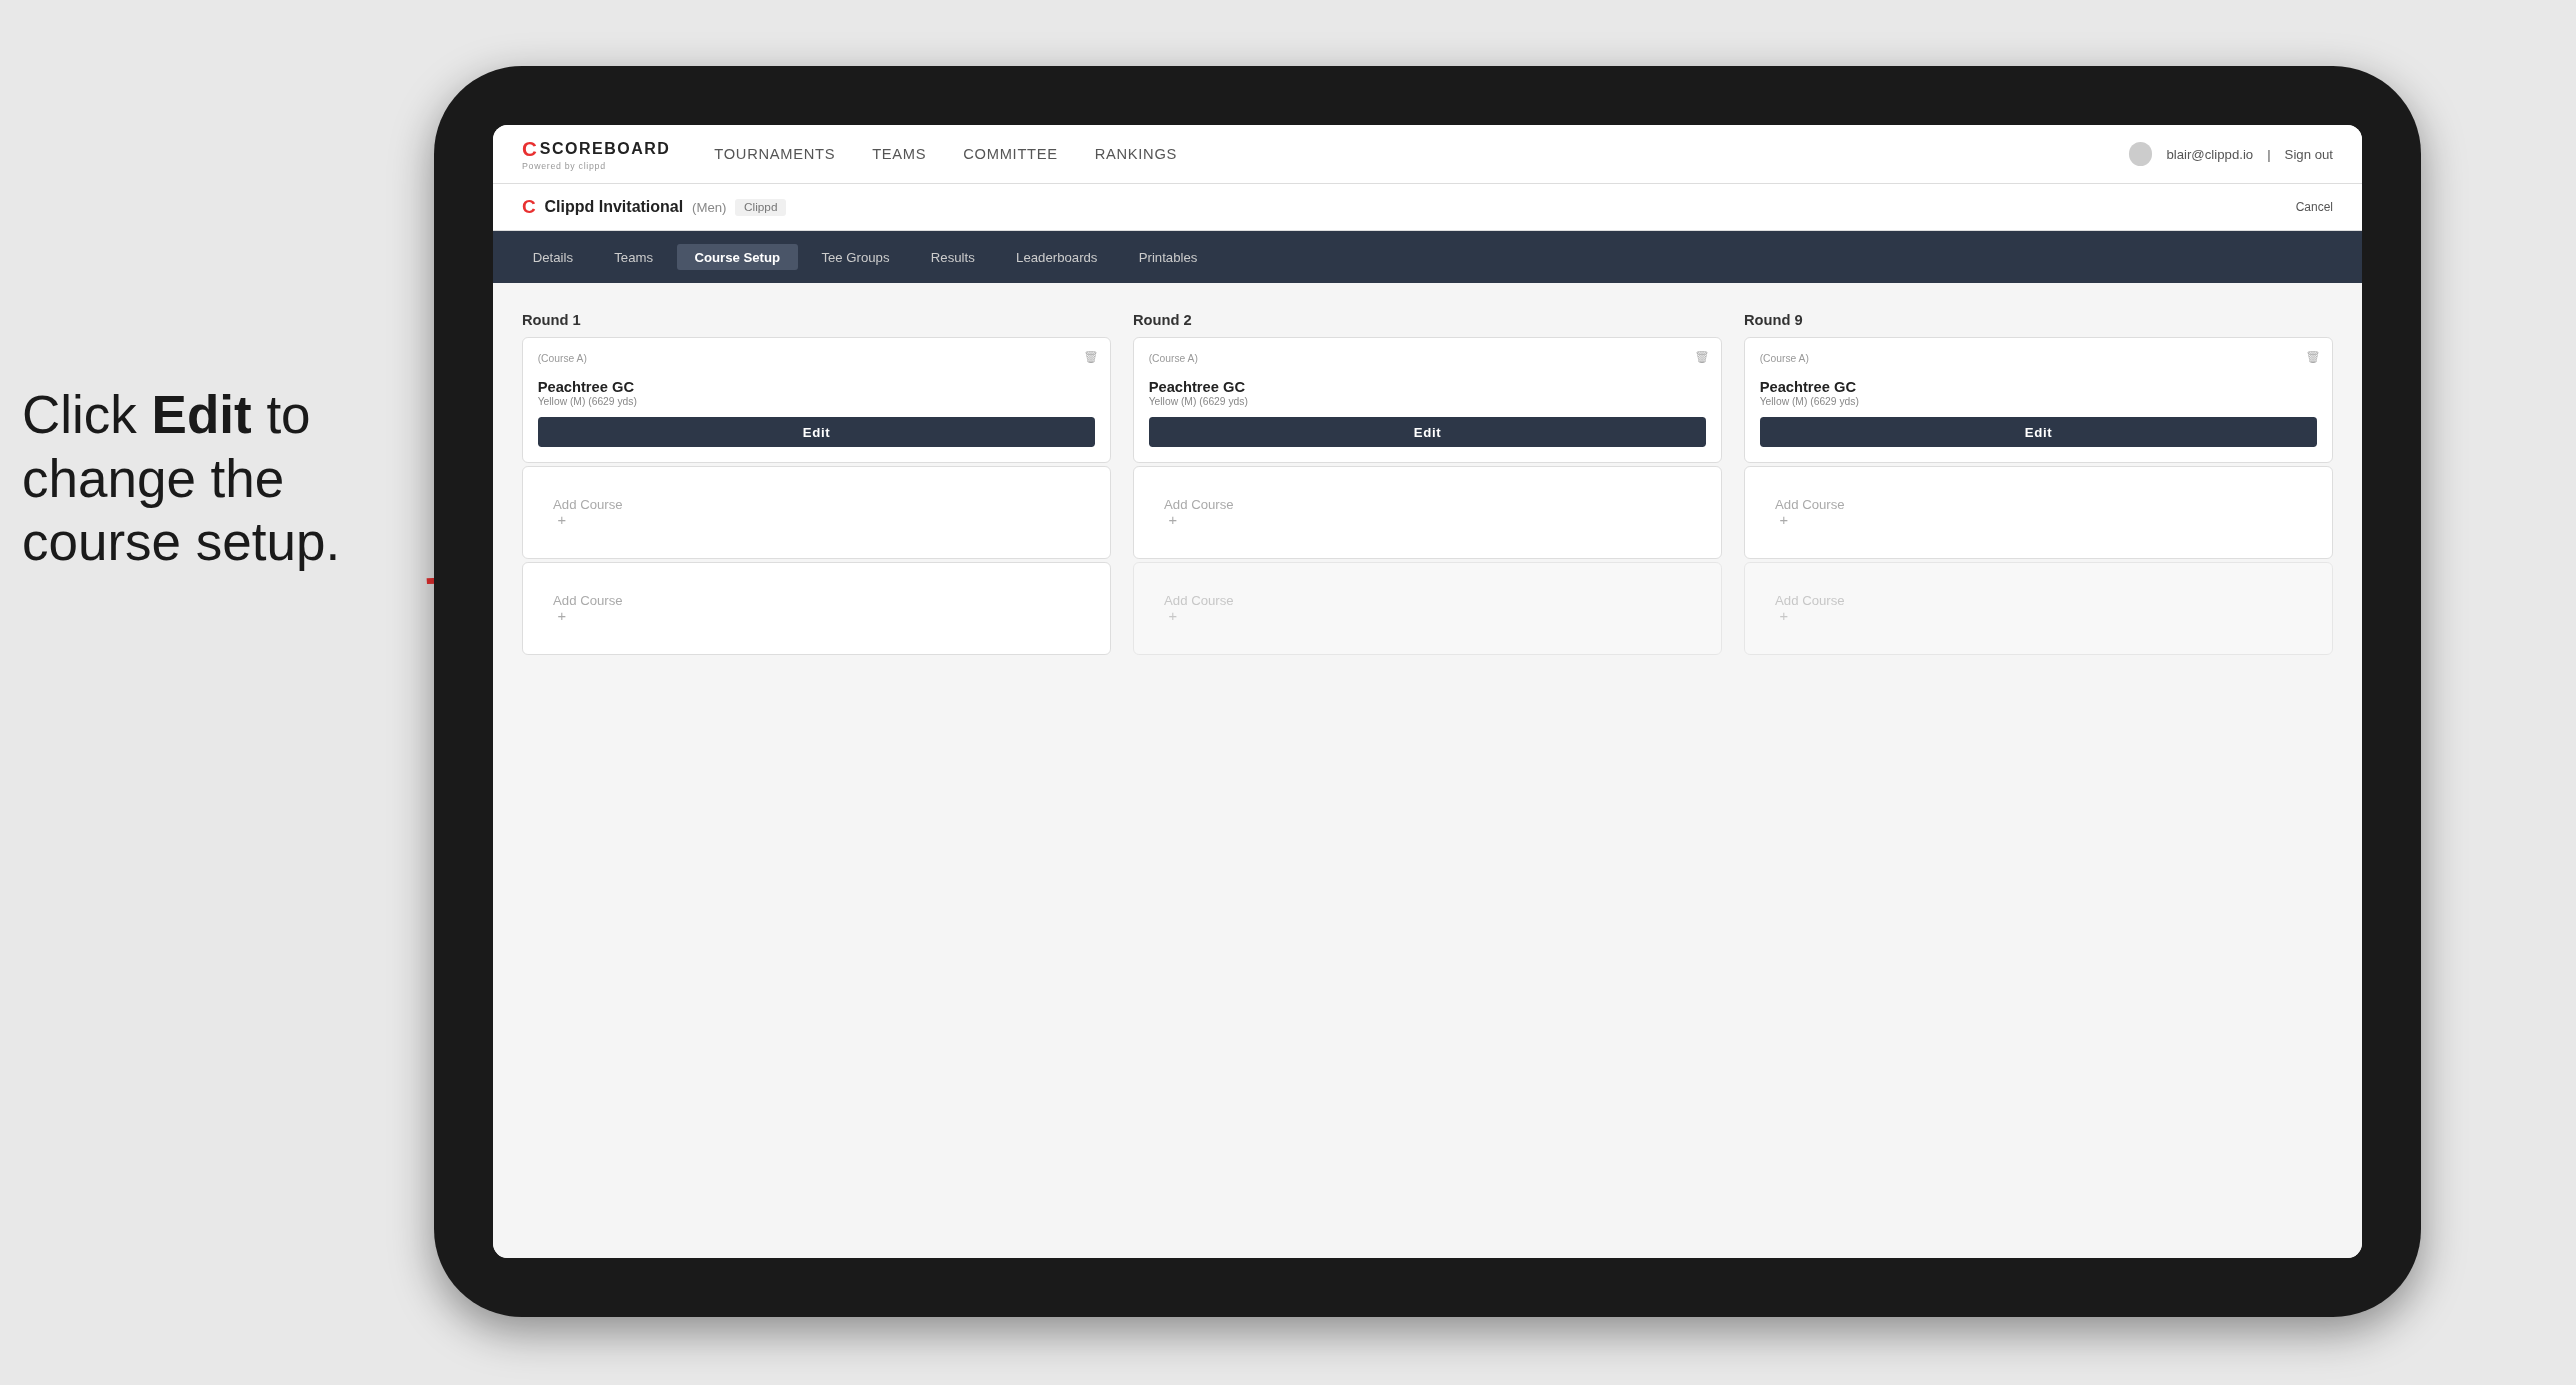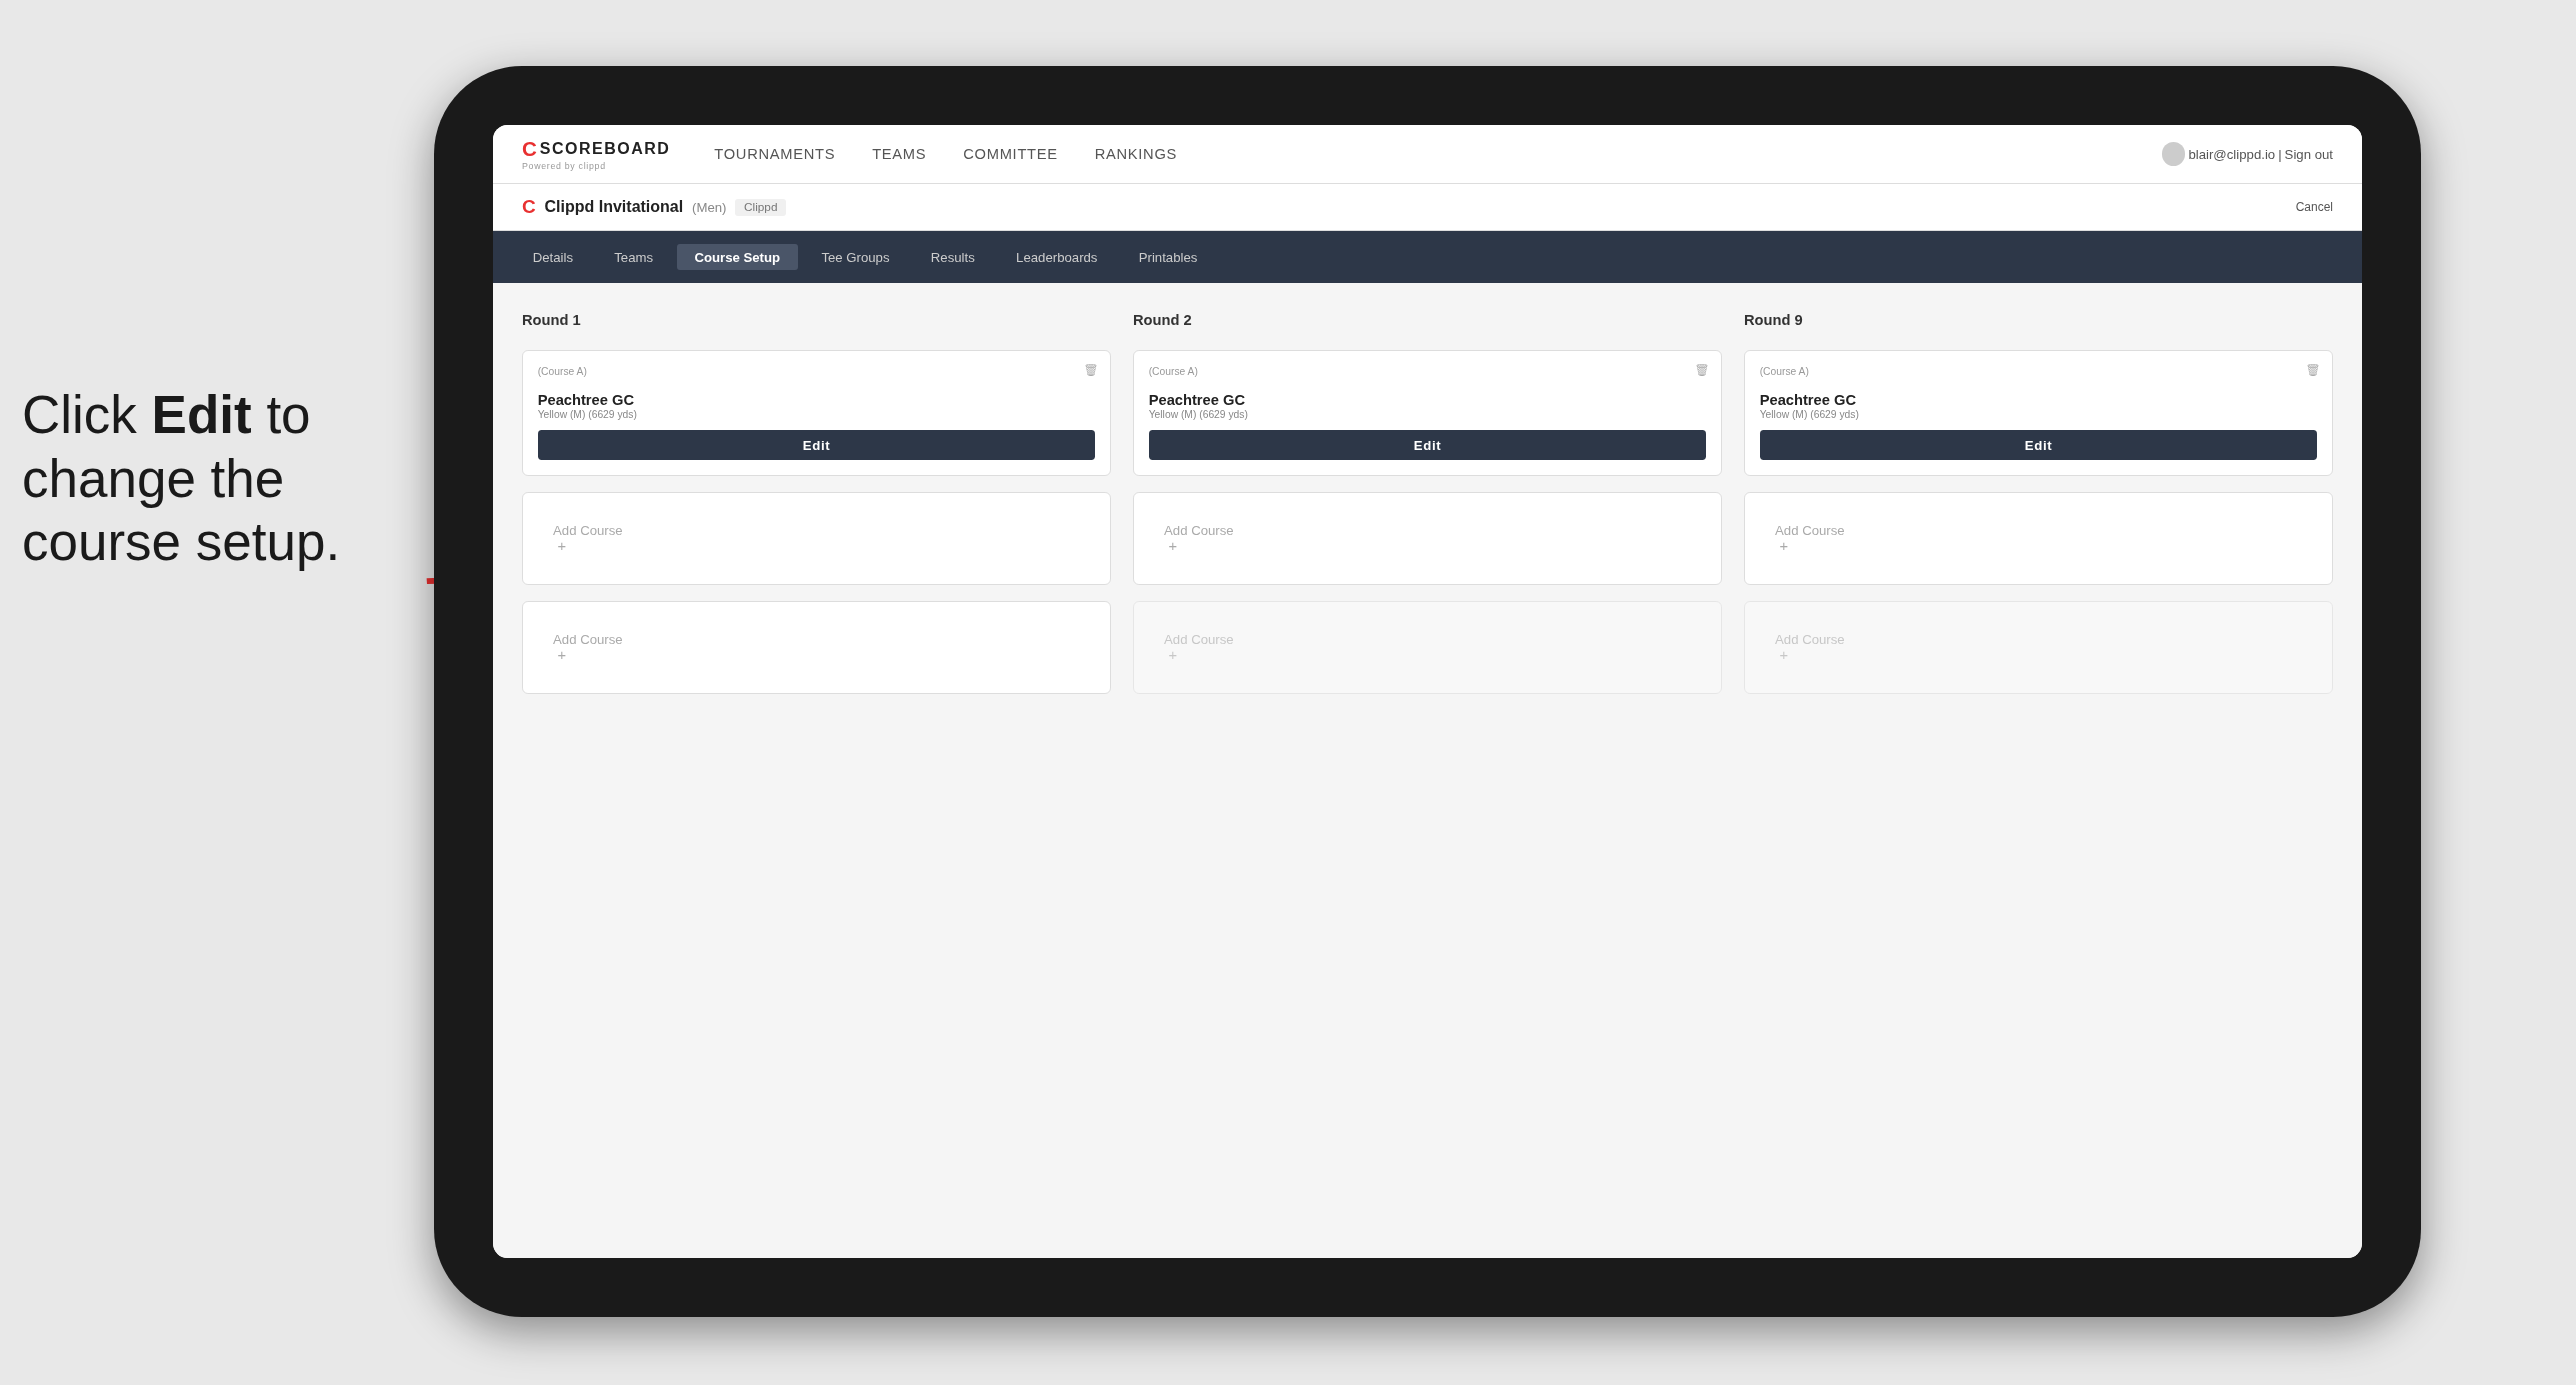--- a/index.html
+++ b/index.html
@@ -106,21 +106,21 @@
     .nav-link {
       font-size: 14.7px;
       color: #555;
       text-decoration: none;
       font-weight: 500;
       letter-spacing: 0.7px;
     }
     .nav-right {
       display: flex;
       align-items: center;
-      gap: 3px;
+      gap: 14px;
       font-size: 13.2px;
       color: #555;
     }
     .user-avatar {
       width: 23.6px;
       height: 23.6px;
       background: #ccc;
       border-radius: 50%;
     }
     .sign-out-link {
@@ -204,21 +204,21 @@
     .rounds-container {
       display: flex;
       gap: 22px;
     }
 
     
     .round-col {
       flex: 1;
       display: flex;
       flex-direction: column;
-      gap: 16px;
+      gap: 3px;
     }
 
     .round-label {
       font-size: 14.7px;
       font-weight: 600;
       color: #333;
       margin-bottom: 5.9px;
     }
 
     

